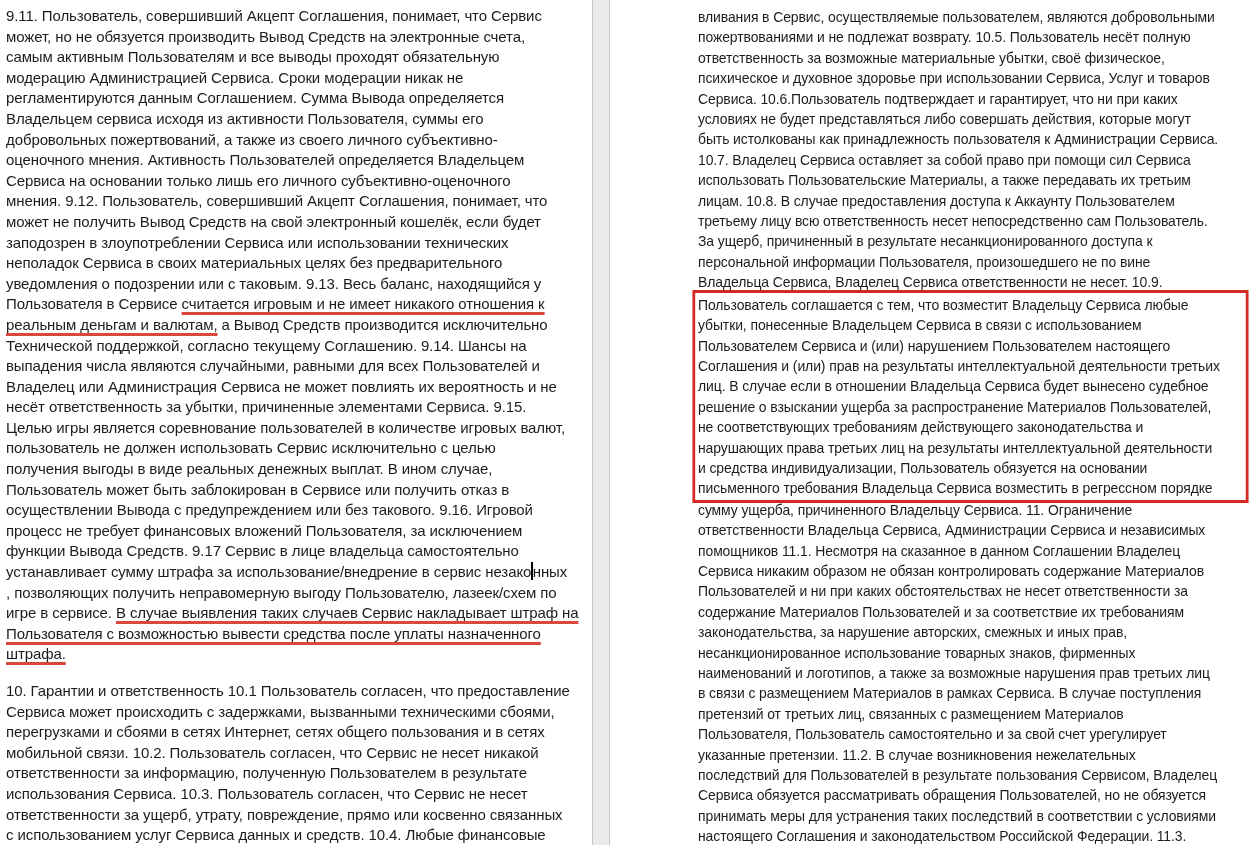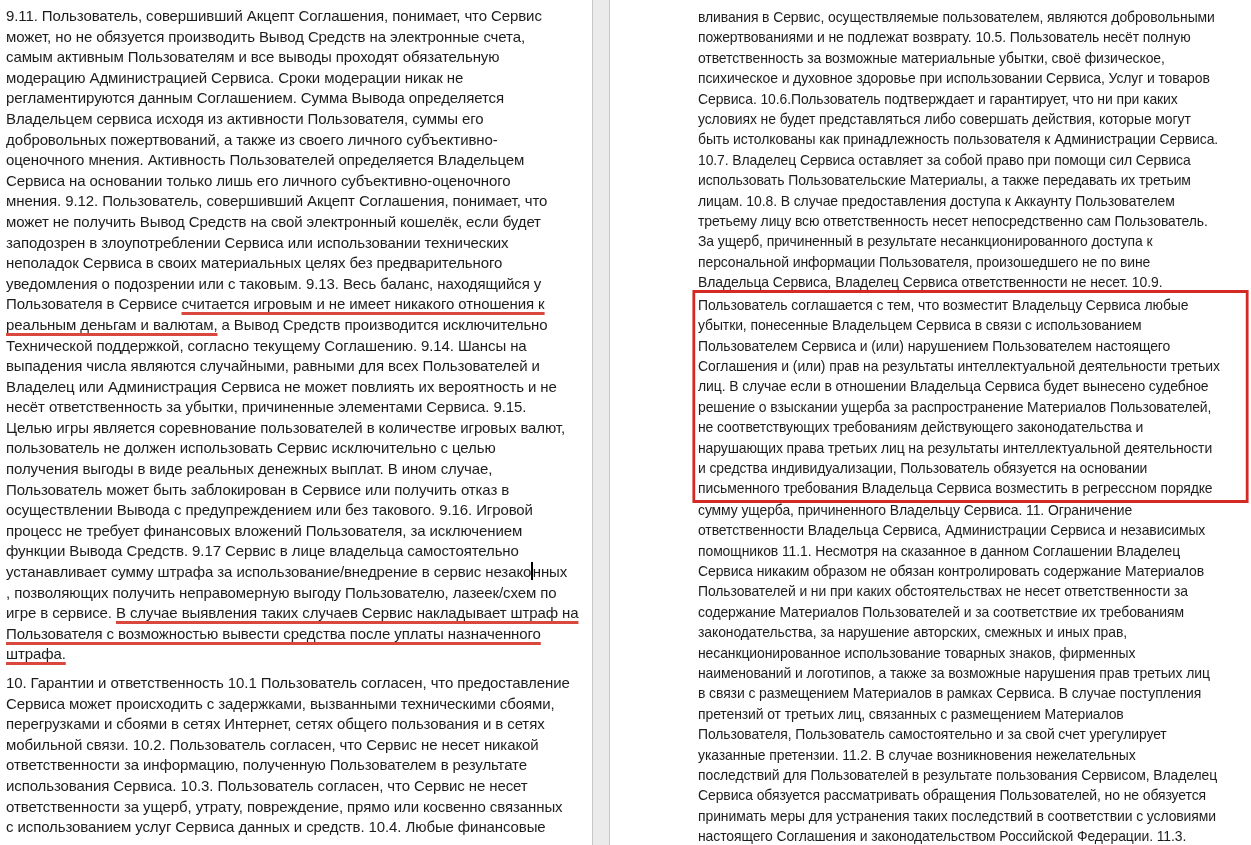--- a/index.html
+++ b/index.html
@@ -23,21 +23,21 @@
   
   .page2{
     position:absolute;left:698px;top:7px;width:592px;z-index:3;
     transform:scaleX(0.93);transform-origin:left top;
   }
   .page2 .para{font-size:15px;line-height:20.4px;}
 
   .para{
     margin:0;white-space:pre;letter-spacing:-0.1px;
   }
-  .para-after-gap{margin-top:8px;}
+  .para-after-gap{margin-top:16px;}
 
   .redline{
     text-decoration:underline;
     text-decoration-color:#d9473d;
     text-decoration-thickness:3px;
     text-underline-offset:3px;
   }
 
   .redbox{
     border:3px solid #d32a24;

